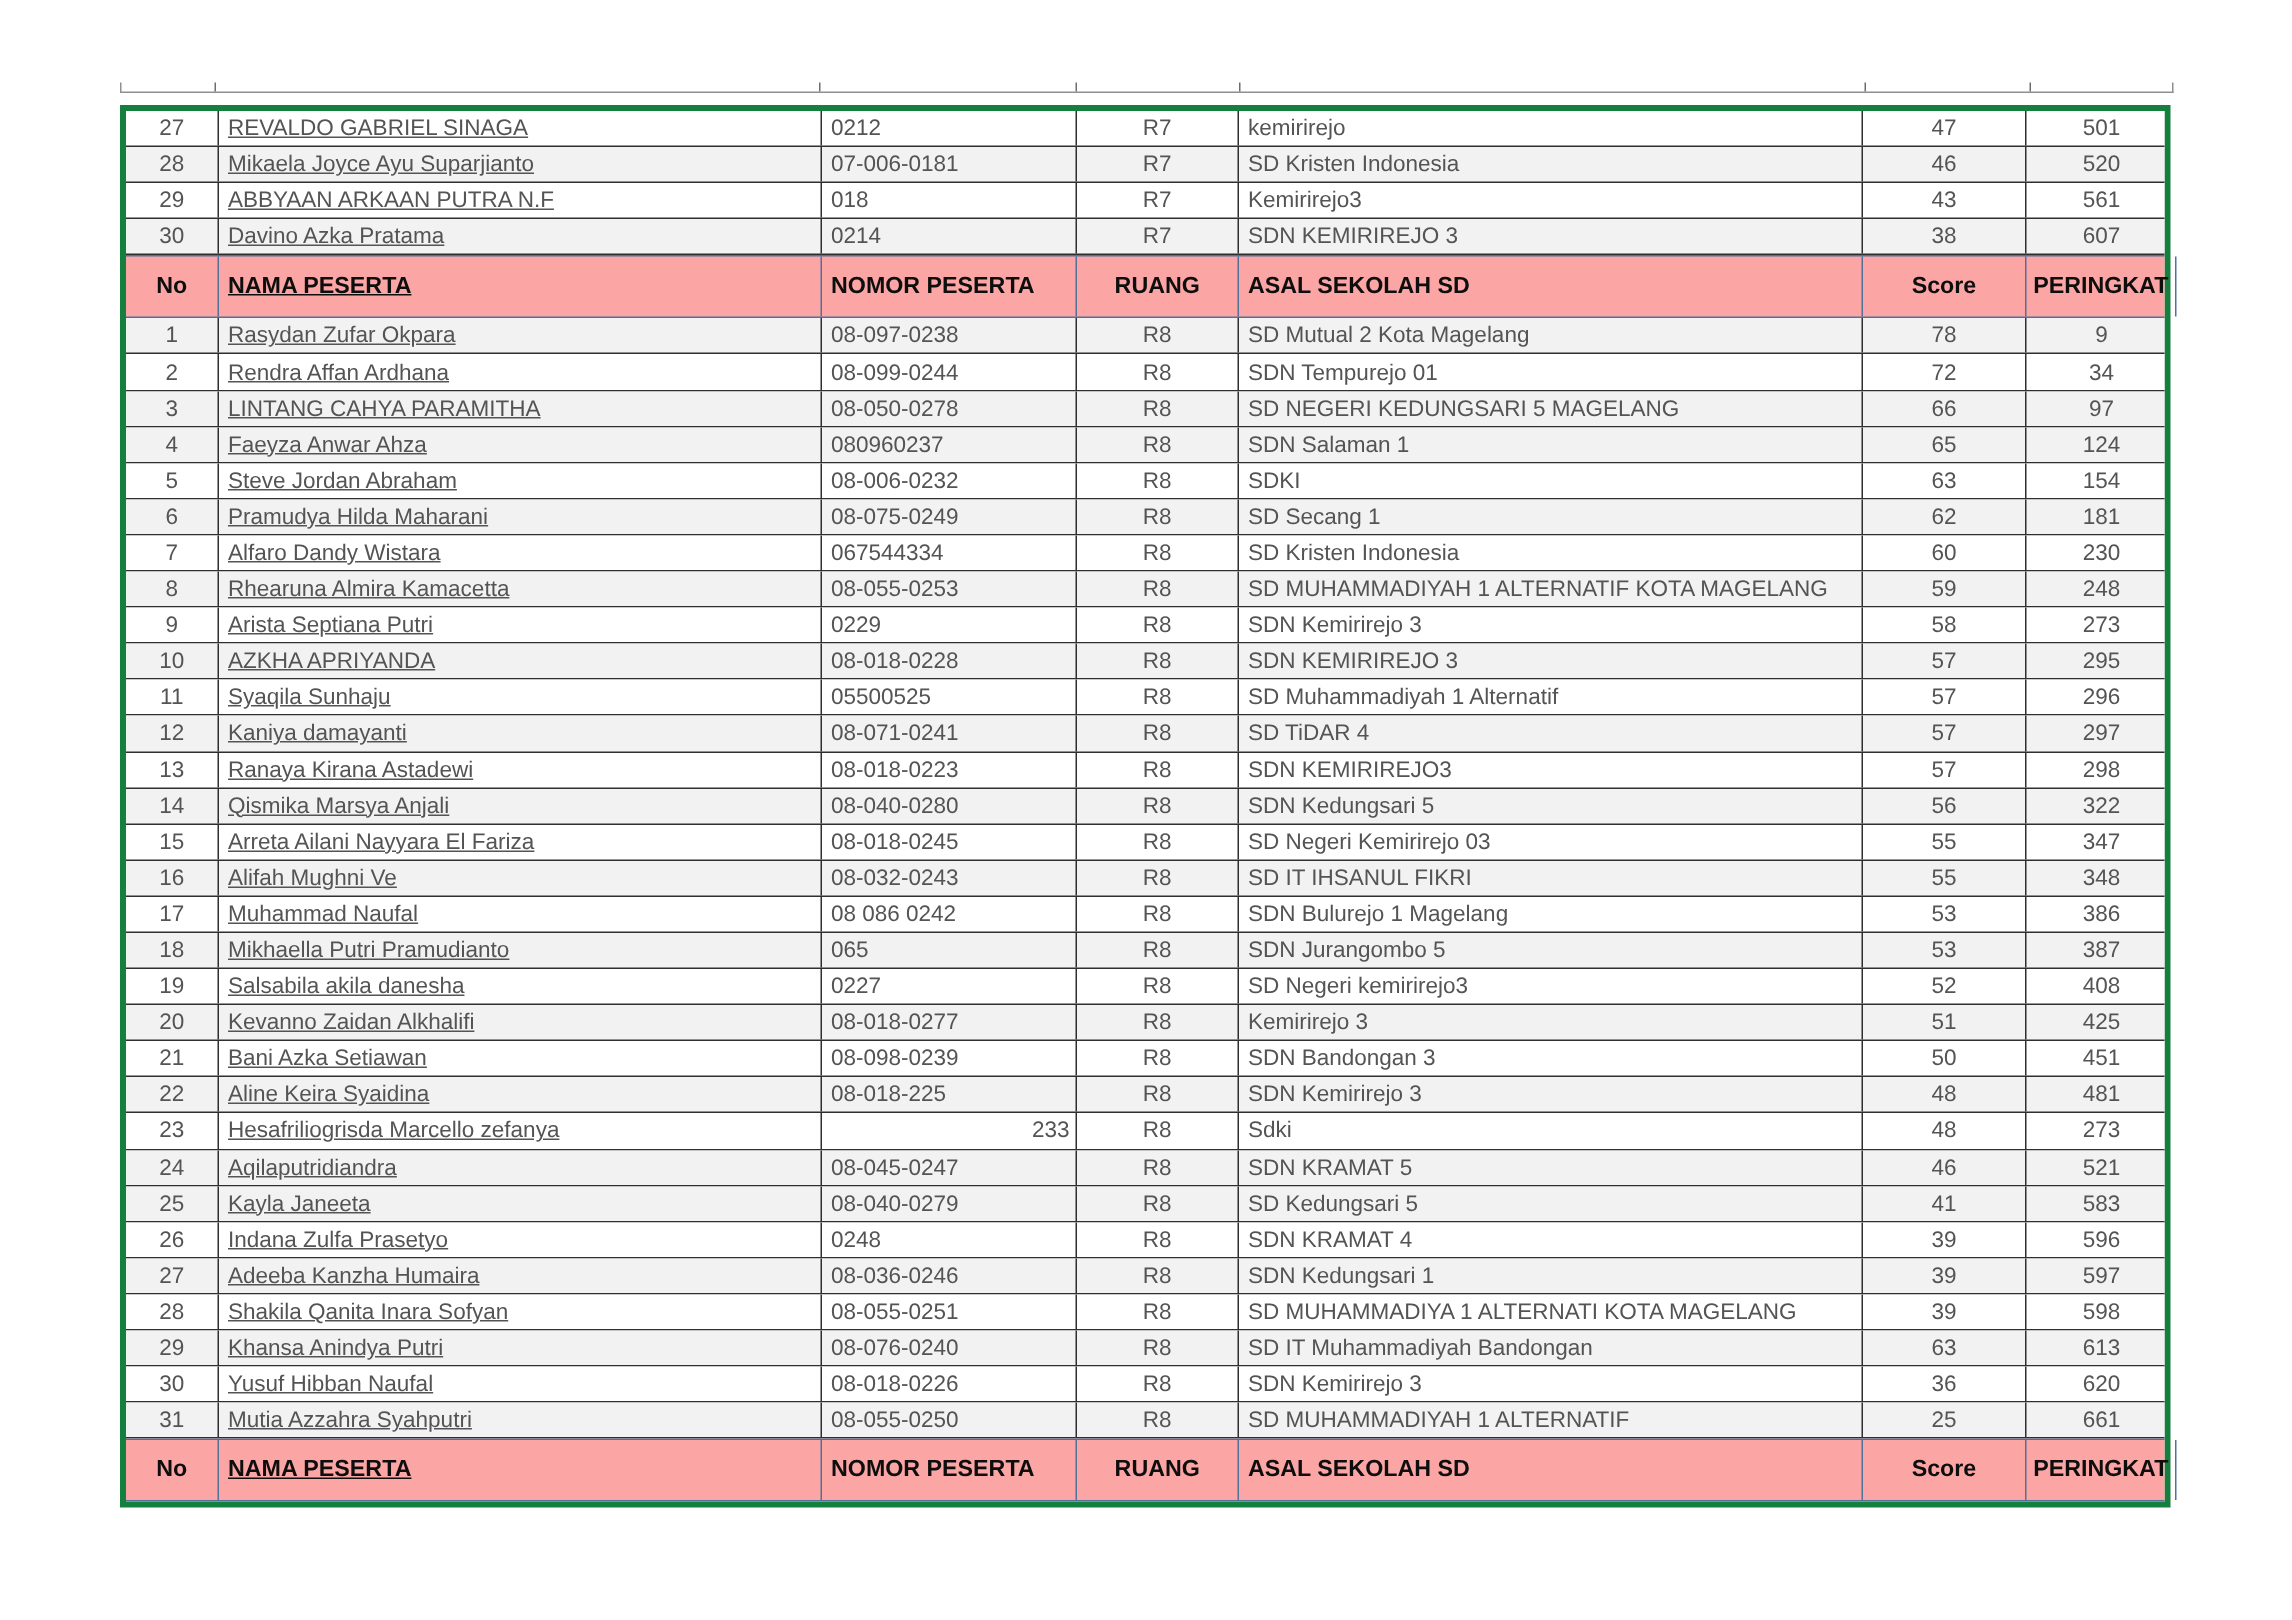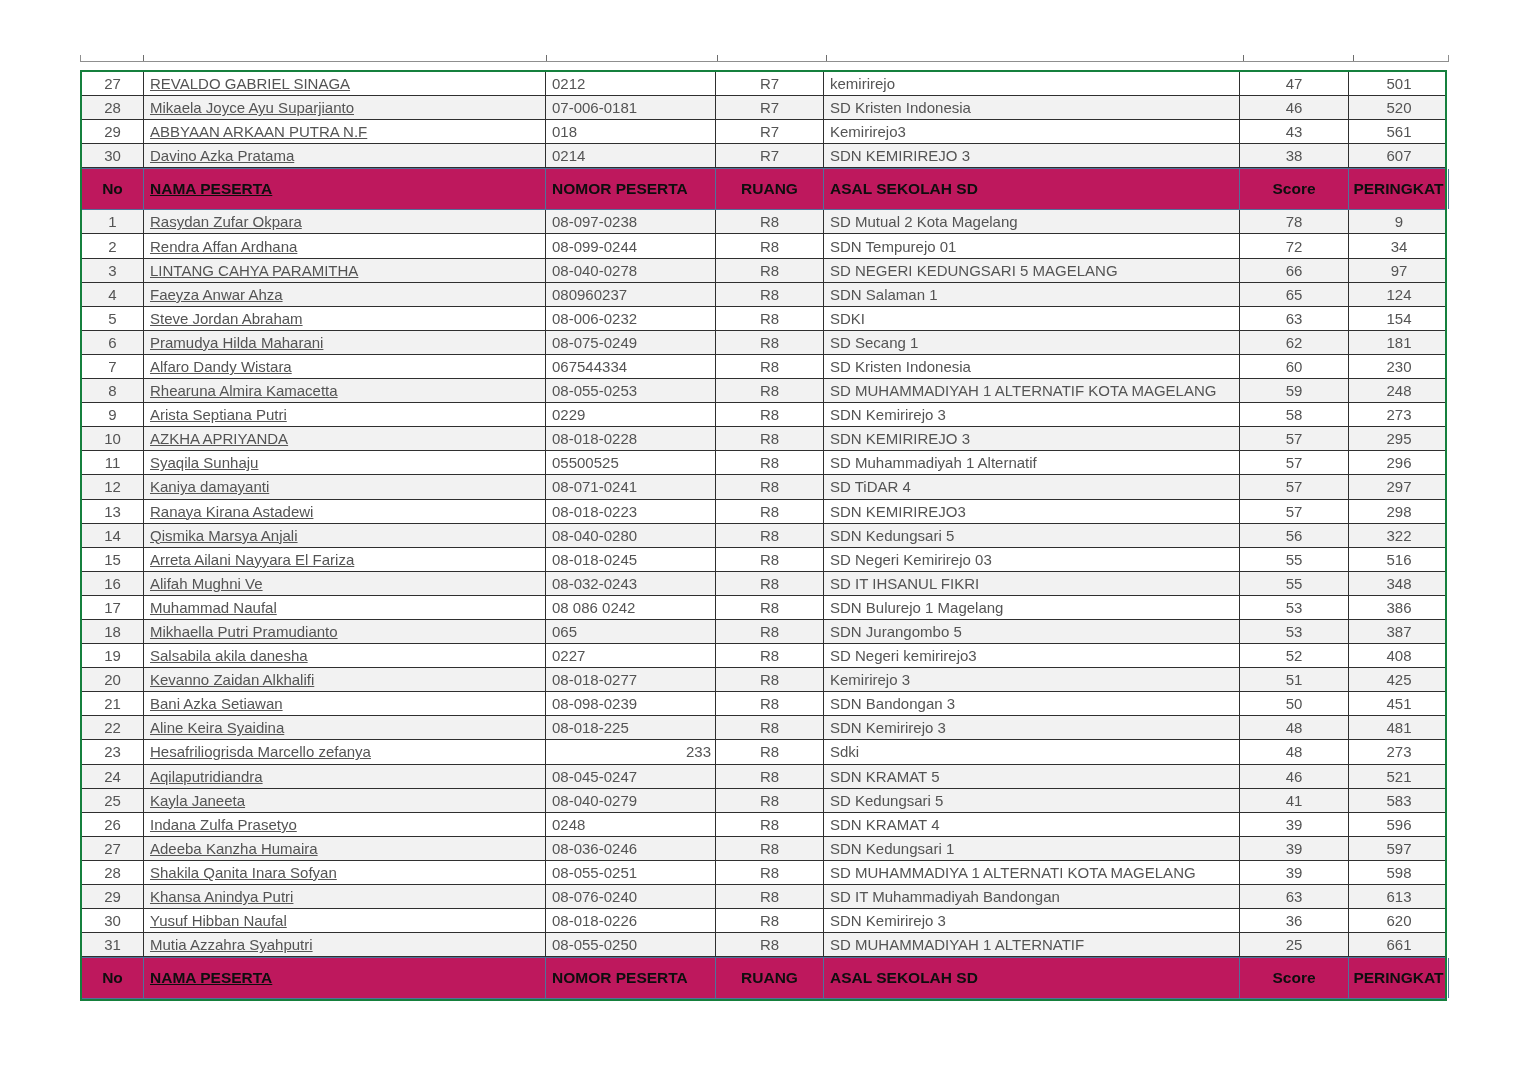--- a/index.html
+++ b/index.html
@@ -11,28 +11,28 @@
   
   .sliver{
     position:absolute;left:80px;top:55px;width:1367px;height:6px;
     display:flex;border-bottom:1px solid #8f8f8f;
     border-left:1px solid #8f8f8f;border-right:1px solid #8f8f8f;
   }
   .sliver div{border-right:1px solid #6e6e6e;height:100%;}
   
   .table{
     position:absolute;left:80px;top:70px;width:1367px;
-    border:2px solid #15803d;
+    border:4px solid #15803d;
     box-sizing:border-box;
     background:#ffffff;
   }
   .trow{display:flex;width:100%;box-sizing:border-box;}
   .drow{height:24.1px;border-bottom:1px solid #2f2f2f;background:#ffffff;}
   .drow.shade{background:#f2f2f2;}
-  .hrow{height:42px;background:#be185d;border-bottom:1px solid #51719b;border-top:1px solid #51719b;}
+  .hrow{height:42px;background:#fca5a5;border-bottom:1px solid #51719b;border-top:1px solid #51719b;}
   .cell{
     box-sizing:border-box;display:flex;align-items:center;
     font-size:15px;color:#545454;
     border-right:1px solid #2f2f2f;
     white-space:nowrap;overflow:hidden;
     height:100%;
   }
   .cell:last-child{border-right:none;}
   .hrow .cell{
     font-size:15.5px;font-weight:bold;color:#0e0e0e;
@@ -120,21 +120,21 @@
       <div class="cell c1">Rendra Affan Ardhana</div>
       <div class="cell c2">08-099-0244</div>
       <div class="cell c3">R8</div>
       <div class="cell c4">SDN Tempurejo 01</div>
       <div class="cell c5">72</div>
       <div class="cell c6">34</div>
     </div>
     <div class="trow drow shade">
       <div class="cell c0">3</div>
       <div class="cell c1">LINTANG CAHYA PARAMITHA</div>
-      <div class="cell c2">08-040-0278</div>
+      <div class="cell c2">08-050-0278</div>
       <div class="cell c3">R8</div>
       <div class="cell c4">SD NEGERI KEDUNGSARI 5 MAGELANG</div>
       <div class="cell c5">66</div>
       <div class="cell c6">97</div>
     </div>
     <div class="trow drow shade">
       <div class="cell c0">4</div>
       <div class="cell c1">Faeyza Anwar Ahza</div>
       <div class="cell c2">080960237</div>
       <div class="cell c3">R8</div>
@@ -232,21 +232,21 @@
       <div class="cell c5">56</div>
       <div class="cell c6">322</div>
     </div>
     <div class="trow drow">
       <div class="cell c0">15</div>
       <div class="cell c1">Arreta Ailani Nayyara El Fariza</div>
       <div class="cell c2">08-018-0245</div>
       <div class="cell c3">R8</div>
       <div class="cell c4">SD Negeri Kemirirejo 03</div>
       <div class="cell c5">55</div>
-      <div class="cell c6">516</div>
+      <div class="cell c6">347</div>
     </div>
     <div class="trow drow shade">
       <div class="cell c0">16</div>
       <div class="cell c1">Alifah Mughni Ve</div>
       <div class="cell c2">08-032-0243</div>
       <div class="cell c3">R8</div>
       <div class="cell c4">SD IT IHSANUL FIKRI</div>
       <div class="cell c5">55</div>
       <div class="cell c6">348</div>
     </div>

